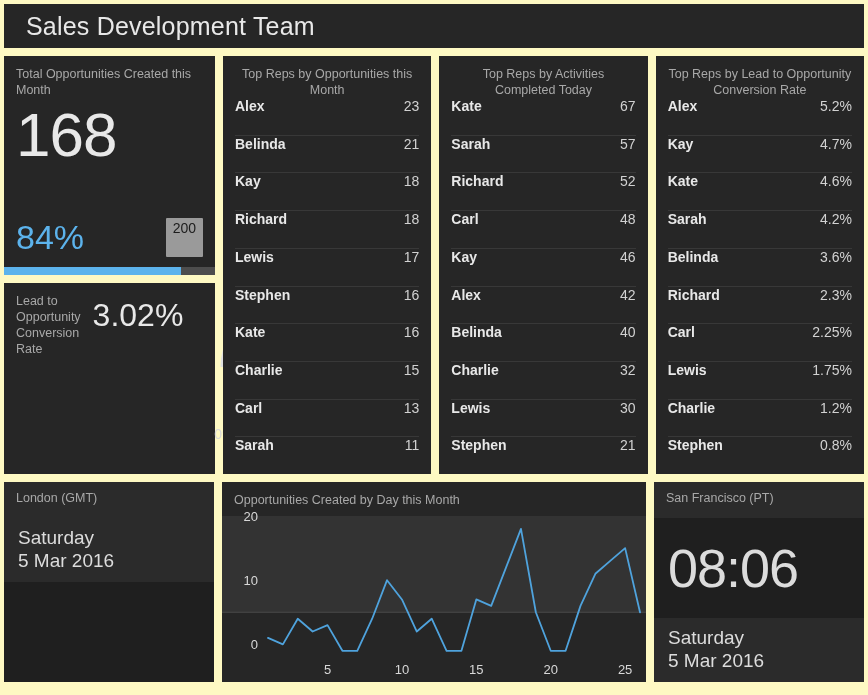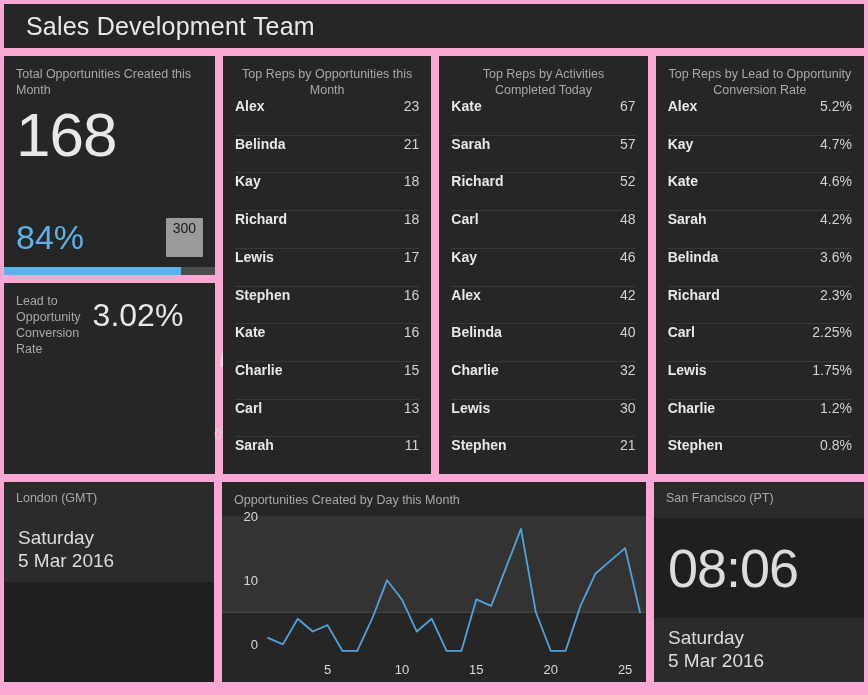--- a/index.html
+++ b/index.html
@@ -2,21 +2,21 @@
 <html><head>
 <meta charset="utf-8">
 <style>
   * { box-sizing: border-box; margin: 0; padding: 0; }
   html, body {
     width: 868px; height: 695px;
     background: #0d0d0d;
     font-family: "Liberation Sans", sans-serif;
     overflow: hidden;
   }
-  .dash { width: 868px; height: 695px; position: relative; background: #f9a8d4; padding: 4px; }
+  .dash { width: 868px; height: 695px; position: relative; background: #fef9c3; padding: 4px; }
 
   
   .header {
     height: 44px; background: #262626;
     display: flex; align-items: center; padding-left: 22px;
   }
   .header-title { color: #e8e8e8; font-size: 25px; font-weight: 400; letter-spacing: .2px; }
 
   
   .row { display: flex; gap: 8px; margin-top: 8px; }
@@ -108,21 +108,21 @@
 
   <div class="row">
 
     <div class="col-left">
 
       <div class="panel num-widget">
         <div class="panel-title">Total Opportunities Created this Month</div>
         <div class="num-big">168</div>
         <div class="num-footer">
           <div class="num-pct">84%</div>
-          <div class="num-target">300</div>
+          <div class="num-target">200</div>
         </div>
         <div class="progress">
           <div class="progress-fill" id="progress-fill" style="width: 84%;"></div>
         </div>
       </div>
 
       <div class="panel gauge-widget">
         <div class="panel-title">Lead to Opportunity Conversion Rate</div>
         <div class="gauge-value">3.02%</div>
         <div class="gauge-wrap">

